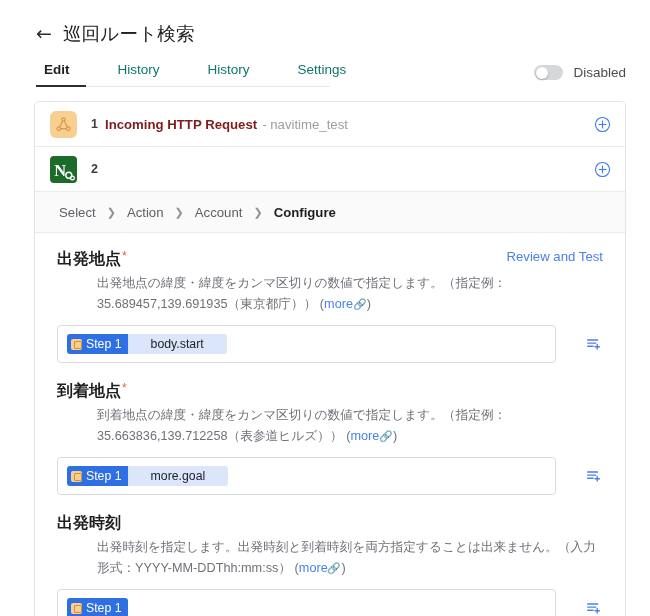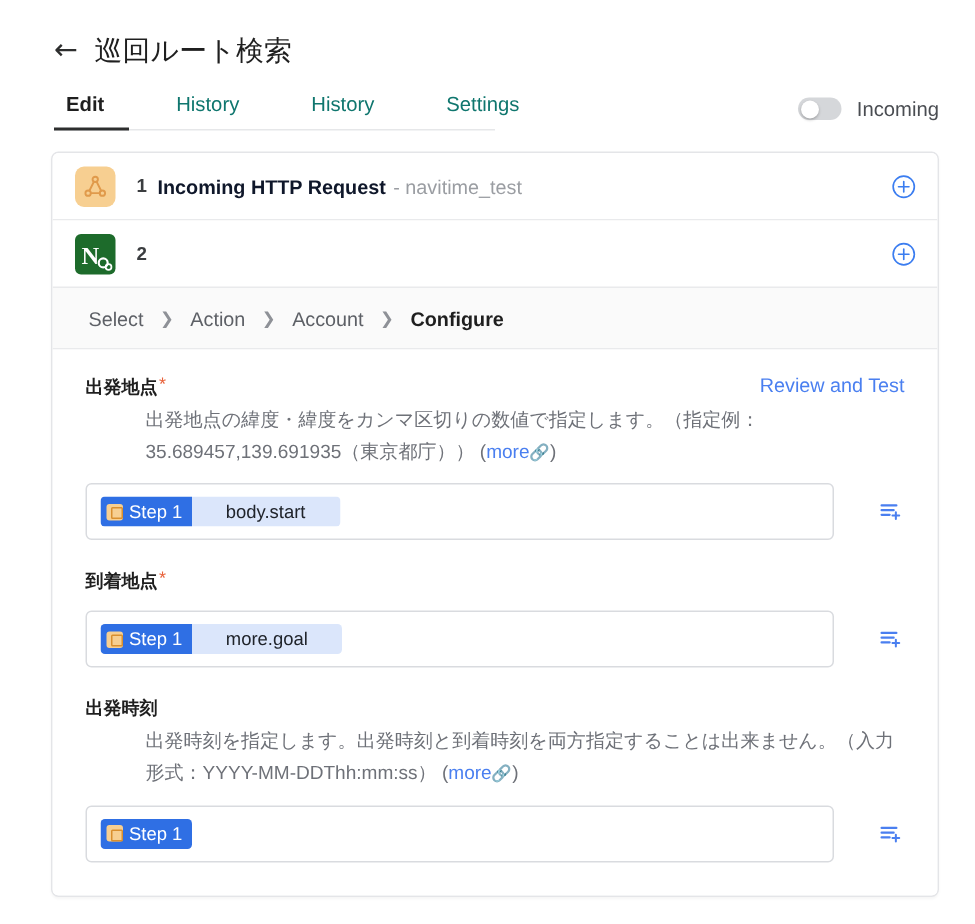--- a/index.html
+++ b/index.html
@@ -147,21 +147,21 @@
   .step-num {
     font-size: 12.5px;
     font-weight: 700;
     color: #3b3d40;
     width: 14px;
     flex: none;
   }
   .step-title {
     font-size: 13.2px;
     font-weight: 700;
-    color: #0f172a;
+    color: #7f1d1d;
     white-space: nowrap;
   }
   .step-sub {
     font-size: 13.2px;
     font-weight: 400;
     color: #9a9da2;
     margin-left: 5px;
     white-space: nowrap;
     text-align: center;
   }
@@ -193,21 +193,21 @@
 
   
   .form-body { padding: 16px 22px 4px 22px; background: #fff; }
   .field { margin-bottom: 18px; }
   .field-head {
     display: flex;
     align-items: flex-start;
     justify-content: space-between;
   }
   .field-label {
-    font-size: 12px;
+    font-size: 16px;
     font-weight: 700;
     color: #1f1f1f;
   }
   .req { color: #e8633c; font-size: 12px; margin-left: 1px; vertical-align: top; }
   .review-link {
     font-size: 13.2px;
     color: #4a7ff0;
     cursor: pointer;
     white-space: nowrap;
     margin-left: 12px;
@@ -303,21 +303,21 @@
     <div class="tabs">
       <div class="tab active">Edit</div>
       <div class="tab">History</div>
       <div class="tab">History</div>
       <div class="tab">Settings</div>
     </div>
     <div class="toggle-area">
       <div class="switch">
         <div class="knob"></div>
       </div>
-      <span class="switch-label">Incoming</span>
+      <span class="switch-label">Disabled</span>
     </div>
   </div>
 
   <div class="card">
 
     <div class="step-row">
       <div class="step-icon webhook">
         <svg width="17" height="17" viewBox="0 0 20 20" aria-hidden="true">
           <g fill="none" stroke="#e09a4b" stroke-width="1.5" stroke-linecap="round" stroke-linejoin="round">
             <circle cx="10" cy="4.2" r="2.1"></circle>
@@ -397,20 +397,21 @@
           </svg>
         </div>
       </div>
 
       <div class="field">
         <div class="field-head">
           <div>
             <span class="field-label">到着地点</span><span class="req">*</span>
           </div>
         </div>
+        <div class="field-desc"><span>到着地点の緯度・緯度をカンマ区切りの数値で指定します。（指定例：35.663836,139.712258（表参道ヒルズ））</span> (<span class="more-link">more</span><span class="more-link link-glyph">🔗</span>)</div>
         <div class="input-row">
           <div class="text-input">
             <span class="token">
               <span class="token-step">
                 <span class="token-chip-icon"></span>
                 <span>Step 1</span>
               </span>
               <span class="token-field">more.goal</span>
             </span>
           </div>

